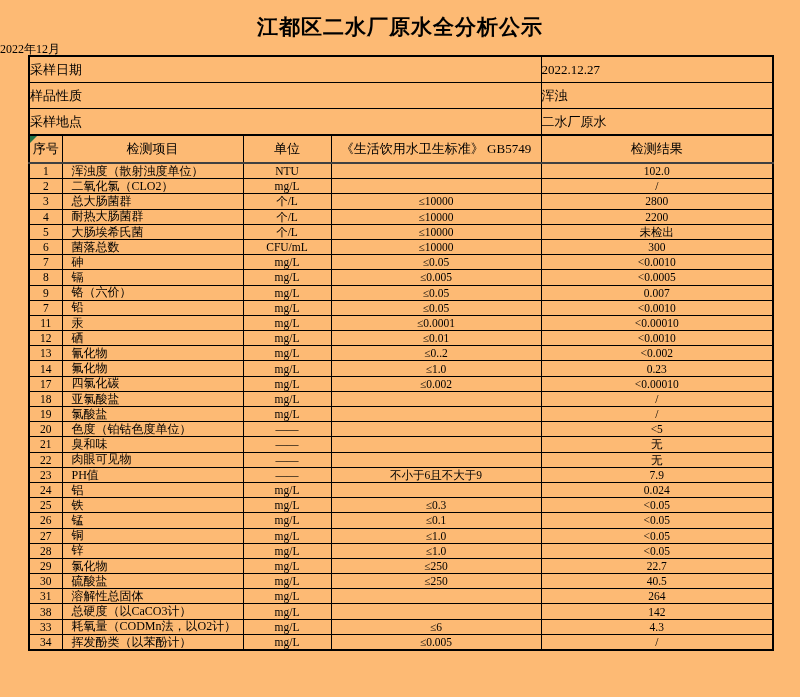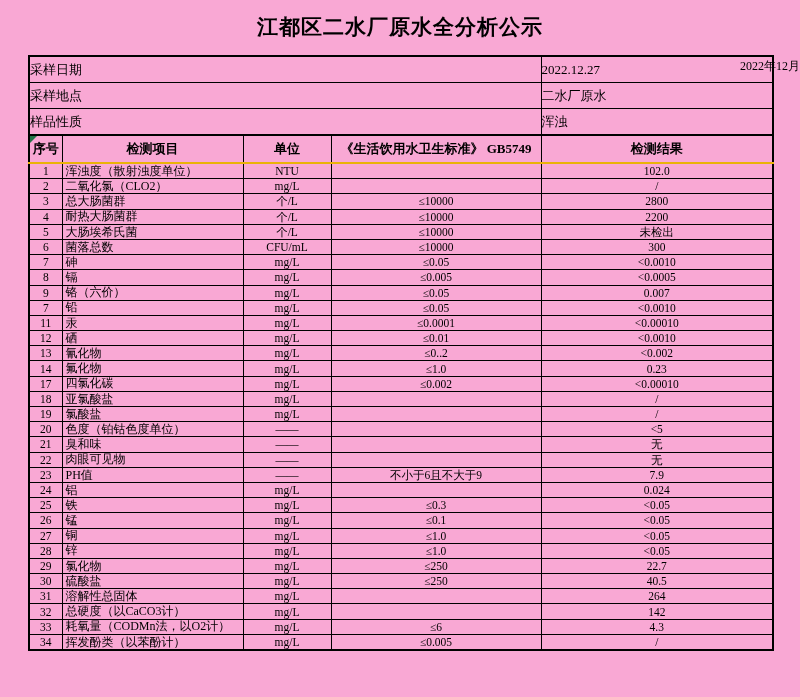--- a/index.html
+++ b/index.html
@@ -1,42 +1,42 @@
 <!DOCTYPE html>
 <html><head>
 <meta charset="utf-8">
 <style>
   html,body{margin:0;padding:0;}
   body{
     width:800px;height:697px;background:#ffffff;color:#000;
     font-family:"Liberation Serif","DejaVu Serif",serif;
   }
-  .page{position:relative;width:800px;height:697px;overflow:hidden;background:#f9a8d4;}
+  .page{position:relative;width:800px;height:697px;overflow:hidden;background:#fdba74;}
   .title{
     position:absolute;top:13px;left:0;width:100%;text-align:center;
     font-family:"Liberation Sans","DejaVu Sans",sans-serif;
     font-weight:bold;font-size:21px;letter-spacing:1px;
   }
   .subtitle{
-    position:absolute;top:58px;left:0;width:100%;text-align:right;
+    position:absolute;top:41px;left:0;width:100%;text-align:left;
     font-size:12px;
   }
   table.report{
     position:absolute;left:28px;top:55px;width:744px;
     border-collapse:collapse;table-layout:fixed;
     border:2px solid #000;
   }
   td,th{border:1px solid #000;padding:0;overflow:hidden;white-space:nowrap;}
   tr.info td{height:25px;text-align:left;font-size:13px;}
   tr.cols th{
-    position:relative;height:26px;text-align:center;font-size:13px;font-weight:bold;
-    border-top:2px solid #000;border-bottom:2px solid #eab308;
+    position:relative;height:26px;text-align:center;font-size:13px;font-weight:normal;
+    border-top:2px solid #000;border-bottom:2px solid #404040;
   }
   tbody.results td{height:14.2px;line-height:1.05;font-size:11.5px;text-align:center;}
-  tbody.results td.name{text-align:left;padding-left:3px;font-size:12px;}
+  tbody.results td.name{text-align:left;padding-left:9px;font-size:12px;}
   .tri{
     position:absolute;top:0;left:0;width:0;height:0;
     border-top:7px solid #217346;border-right:7px solid transparent;
   }
 </style>
 </head>
 <body style="background: rgb(255, 255, 255);">
 
 <div class="page">
 
@@ -50,26 +50,26 @@
         <col style="width:88px">
       <col style="width:210px">
         <col style="width:232px">
     </colgroup>
     <tbody>
         <tr class="info">
       <td colspan="4">采样日期</td>
       <td>2022.12.27</td>
     </tr>
     <tr class="info">
+      <td colspan="4">样品性质</td>
+      <td>浑浊</td>
+    </tr>
+    <tr class="info">
       <td colspan="4">采样地点</td>
       <td>二水厂原水</td>
-    </tr>
-    <tr class="info">
-      <td colspan="4">样品性质</td>
-      <td>浑浊</td>
     </tr>
     <tr class="cols">
       <th>序号<span class="tri" style="border-top-color: rgb(33, 115, 70);"></span></th>
       <th>检测项目</th>
       <th>单位</th>
       <th>《生活饮用水卫生标准》 GB5749</th>
       <th>检测结果</th>
     </tr>
     </tbody>
       <tbody class="results">
@@ -270,21 +270,21 @@
       <td>40.5</td>
     </tr>
         <tr>
       <td>31</td>
       <td class="name">溶解性总固体</td>
       <td>mg/L</td>
       <td></td>
       <td>264</td>
     </tr>
         <tr>
-      <td>32</td>
+      <td>38</td>
       <td class="name">总硬度（以CaCO3计）</td>
       <td>mg/L</td>
       <td></td>
       <td>142</td>
     </tr>
         <tr>
       <td>33</td>
       <td class="name">耗氧量（CODMn法，以O2计）</td>
       <td>mg/L</td>
       <td>≤6</td>

